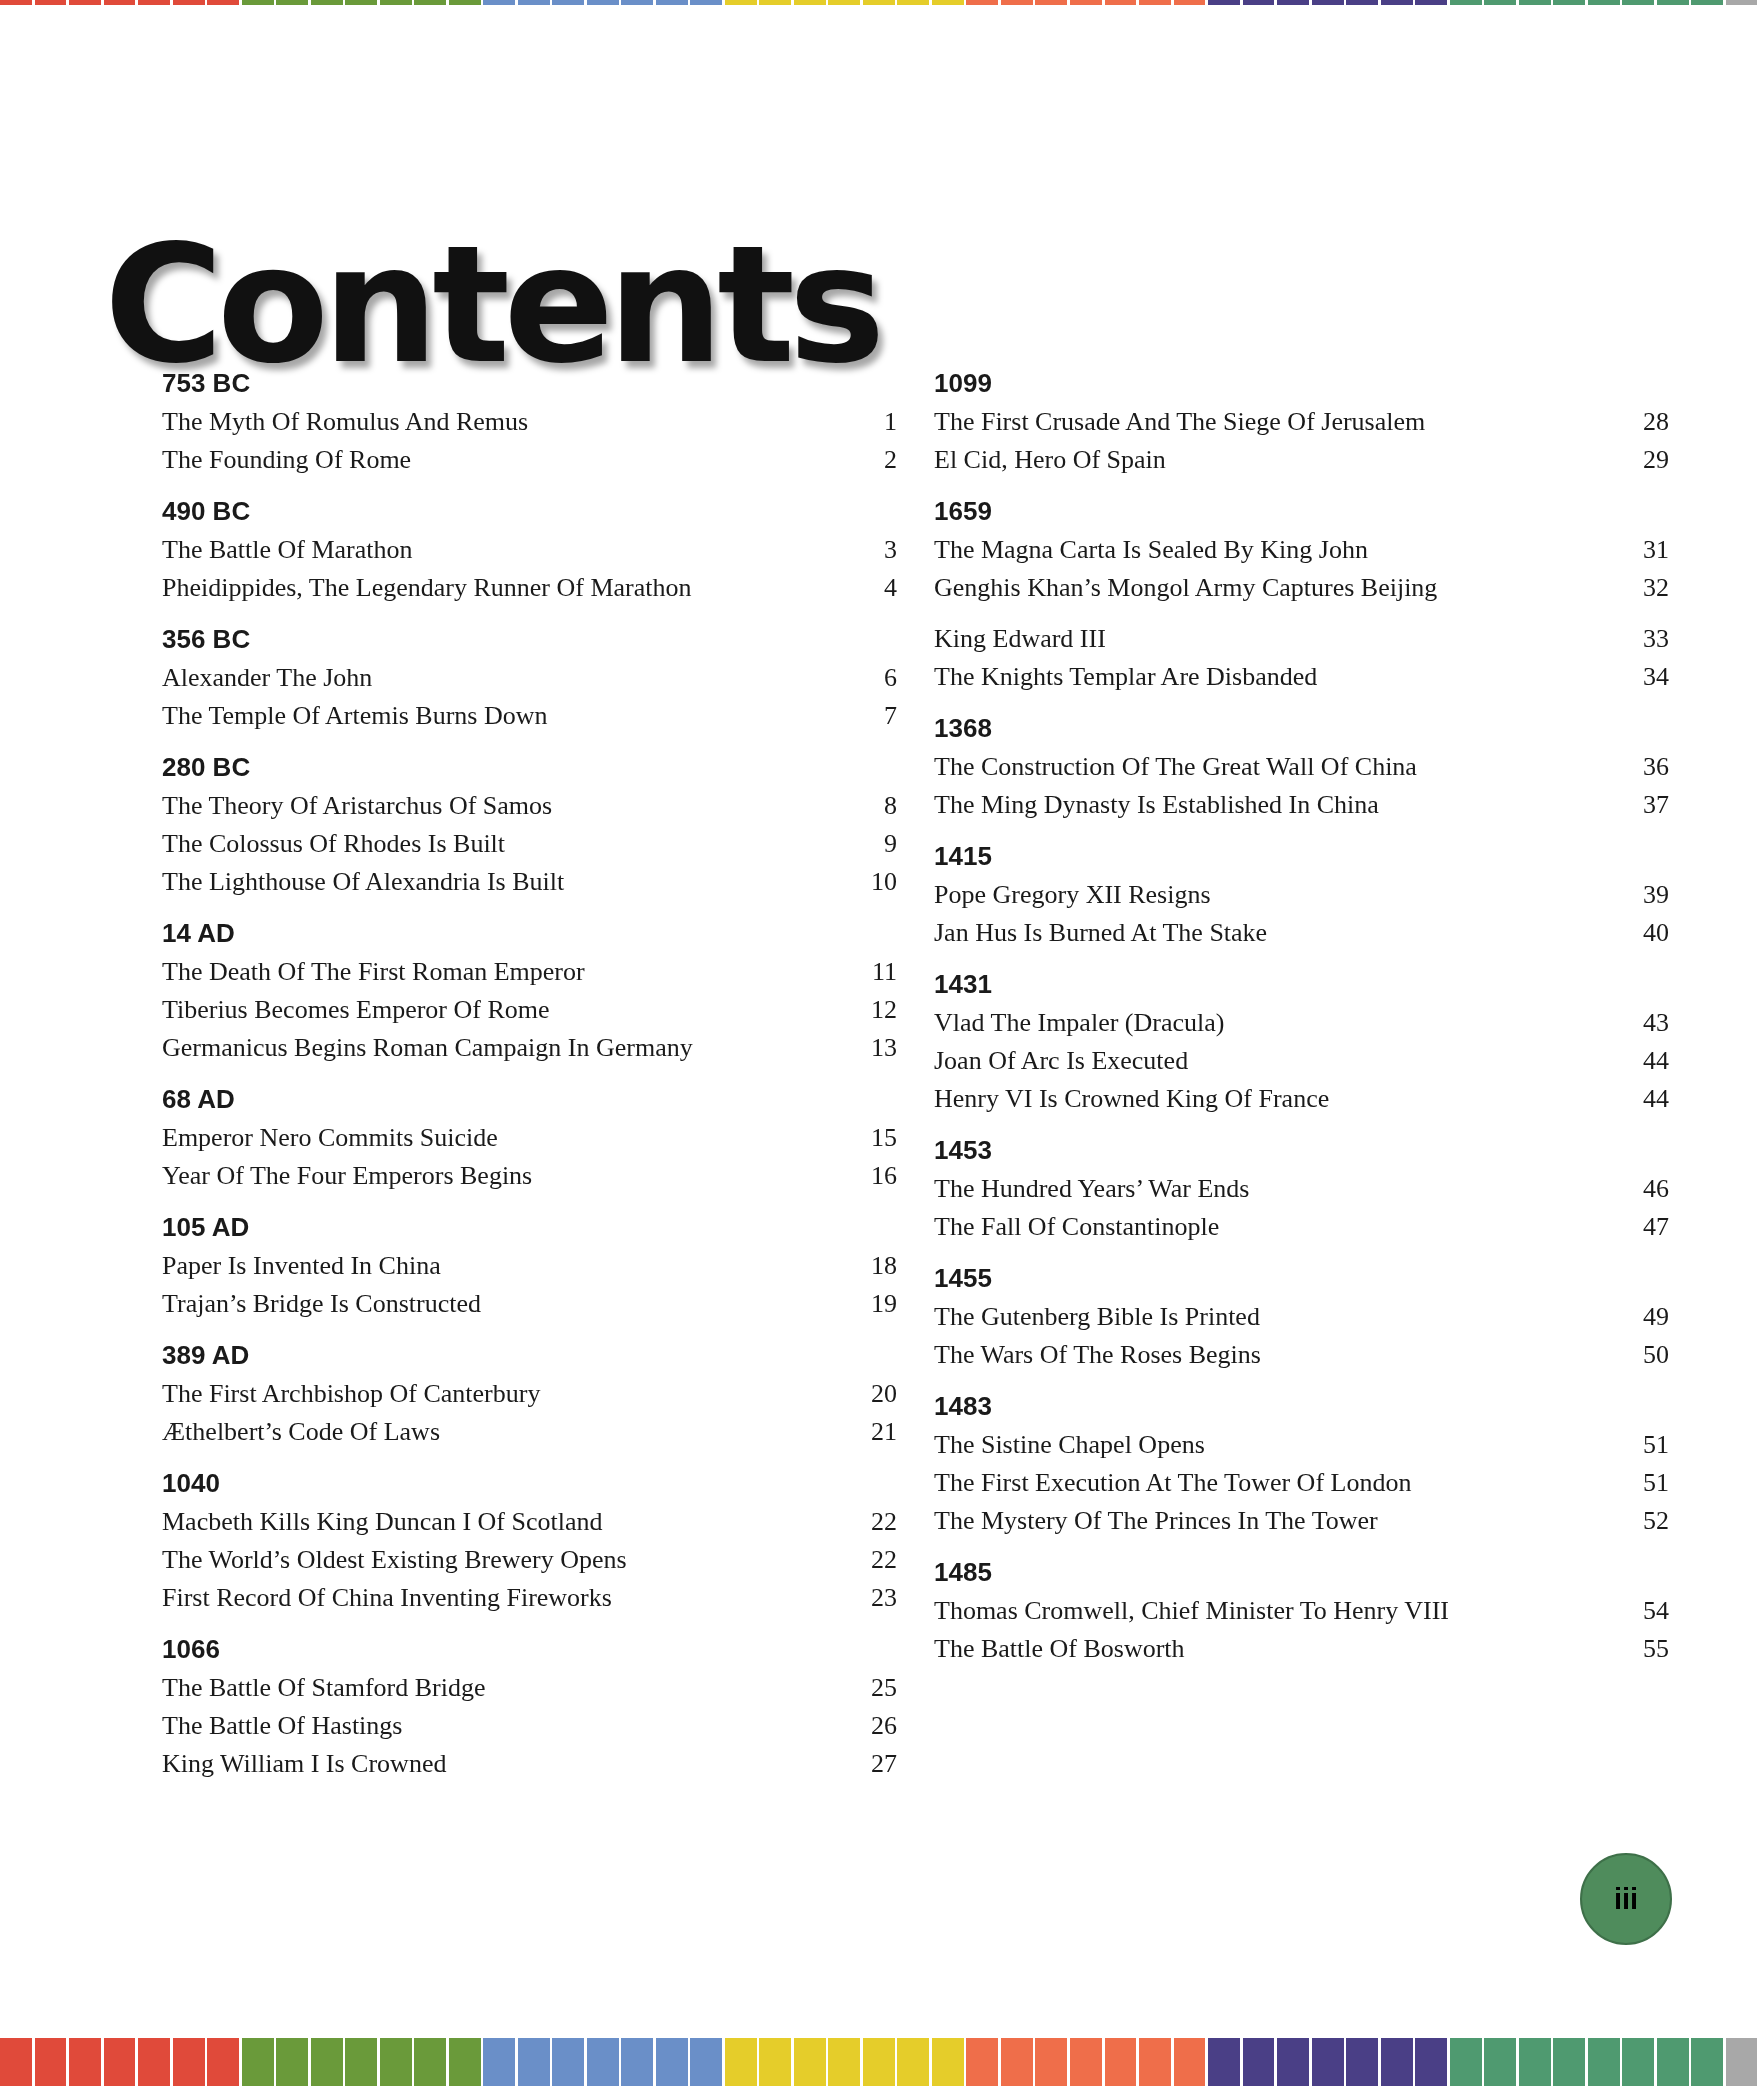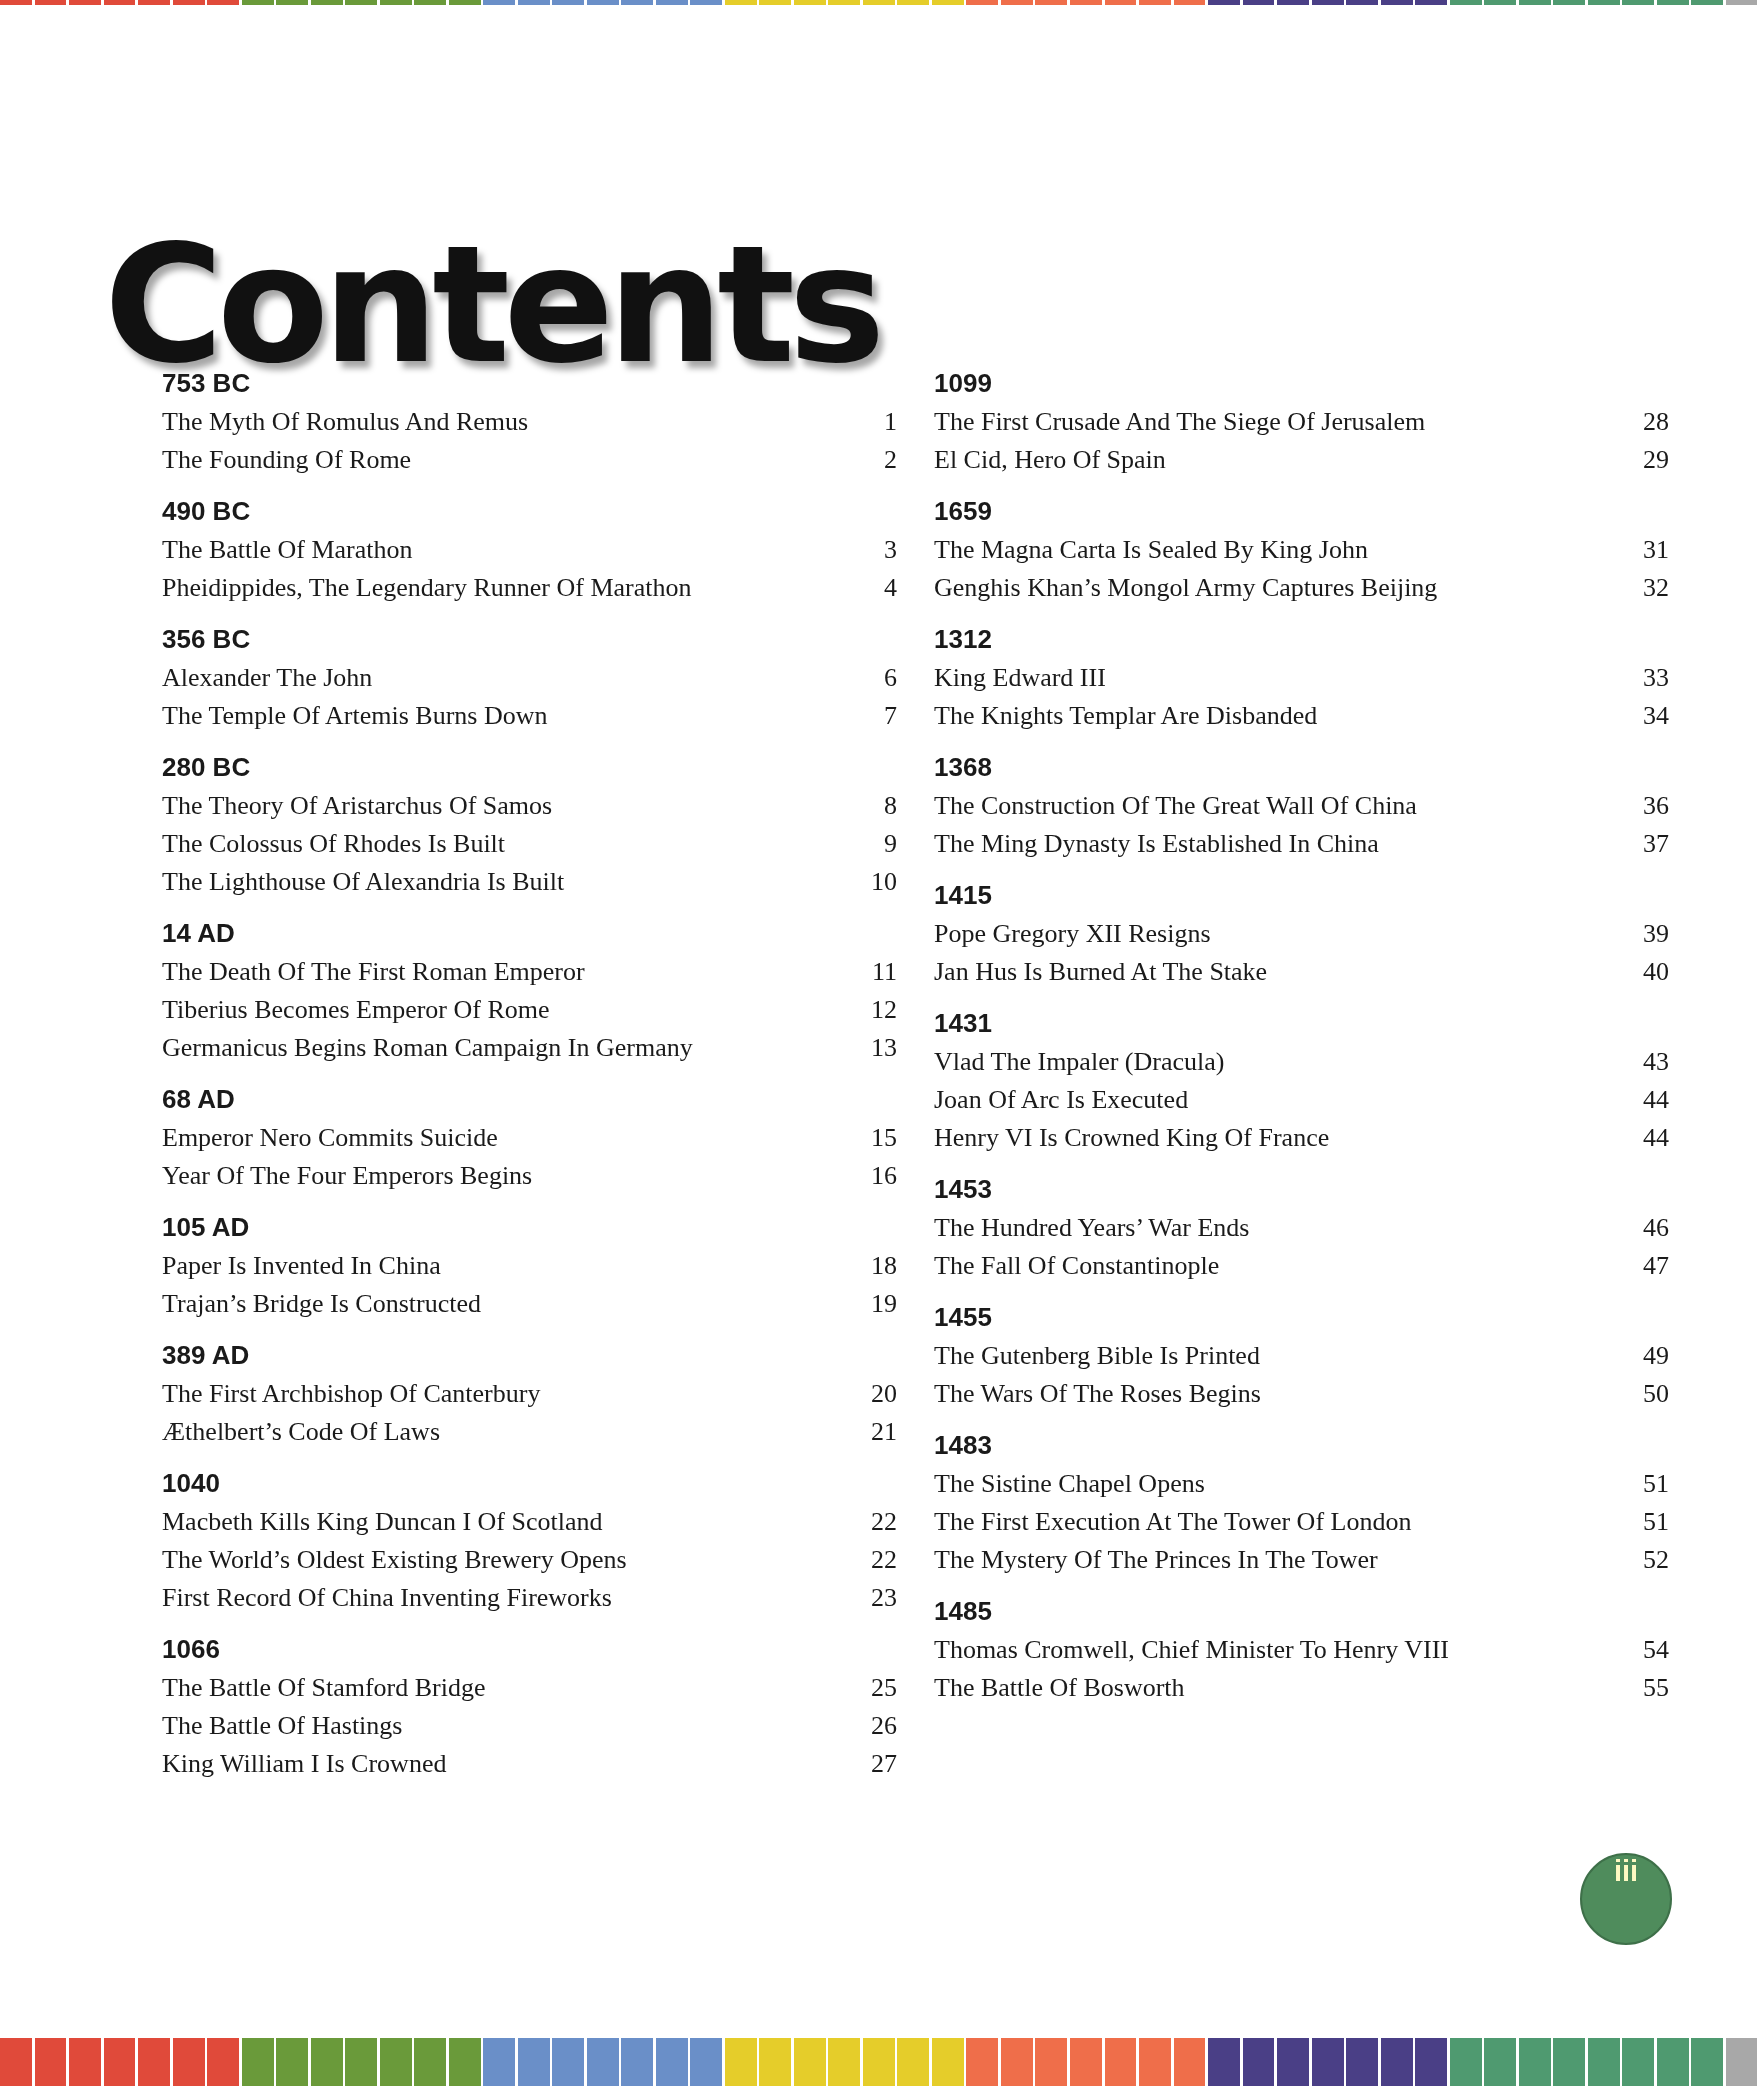--- a/index.html
+++ b/index.html
@@ -41,22 +41,22 @@
       font-size: 26px; line-height: 38px; height: 38px; font-family: Liberation Serif, serif;
     }
     .entry .label { white-space: nowrap; }
     .entry .page { min-width: 39px; text-align: right; }
     .page-badge {
       position: absolute; left: 1580px; top: 1853px;
       width: 92px; height: 92px; border-radius: 50%;
       background: #4f8c5c;
       border: 2px solid #3e7049;
       box-sizing: border-box;
-      display: flex; justify-content: center;
-      font-weight: bold; font-size: 29px; color: #fef9c3;
+      display: flex; align-items: center; justify-content: center;
+      font-weight: bold; font-size: 29px; color: #000000;
     }
   </style>
 </head>
 <body>
 
 <div class="strip top">
     <div class="seg" style="background: rgb(224, 74, 58);"></div>
     <div class="seg" style="background: rgb(224, 74, 58);"></div>
     <div class="seg" style="background: rgb(224, 74, 58);"></div>
     <div class="seg" style="background: rgb(224, 74, 58);"></div>
@@ -309,21 +309,20 @@
       <div class="entry">
         <span class="label">The Magna Carta Is Sealed By King John</span>
         <span class="page">31</span>
       </div>
       <div class="entry">
         <span class="label">Genghis Khan’s Mongol Army Captures Beijing</span>
         <span class="page">32</span>
       </div>
     </div>
     <div class="section">
-      <div class="year">1312</div>
       <div class="entry">
         <span class="label">King Edward III</span>
         <span class="page">33</span>
       </div>
       <div class="entry">
         <span class="label">The Knights Templar Are Disbanded</span>
         <span class="page">34</span>
       </div>
     </div>
     <div class="section">

